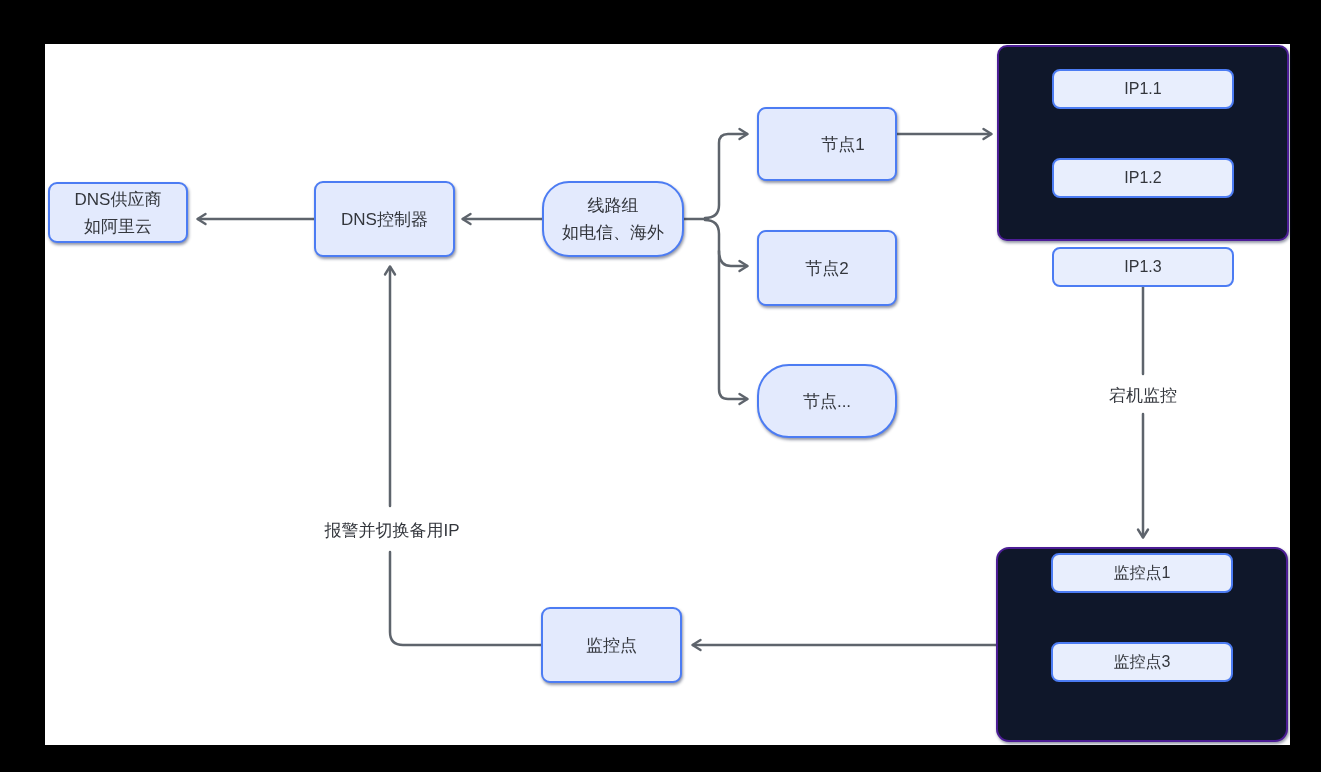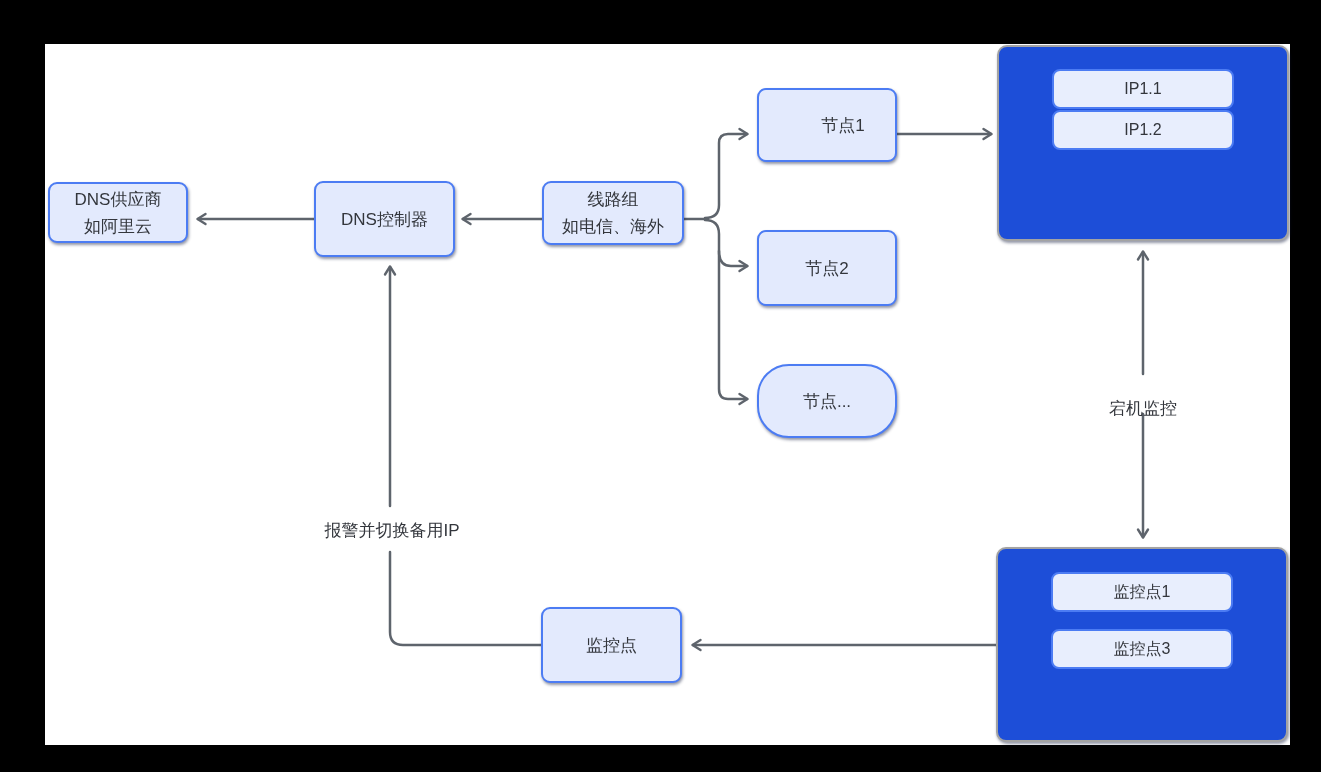--- a/index.html
+++ b/index.html
@@ -18,57 +18,57 @@
     background: #e3eafd;
     border: 2px solid #4c7cf3;
     border-radius: 9px;
     box-shadow: 1px 2px 3px rgba(15,25,60,0.45);
     display: flex; flex-direction: column; align-items: center; justify-content: center;
     color: #33363c; font-size: 17px; line-height: 27px; text-align: center;
   }
 
   .panel {
     position: absolute; z-index: 2;
-    background: #1d4ed8;
-    border: 2px solid #a3a3a3;
+    background: #0f172a;
+    border: 2px solid #4c1d95;
     border-radius: 10px;
     box-shadow: 1px 2px 3px rgba(15,25,60,0.45);
-    display: flex; flex-direction: column; align-items: center;
+    display: flex; flex-direction: column; align-items: center; gap: 32px;
   }
   .panel .item {
     width: 182px; height: 40px; flex: 0 0 40px;
     background: #e8eefd;
     border: 2px solid #4c7cf3;
     border-radius: 8px;
     display: flex; align-items: center; justify-content: center;
     color: #33363c; font-size: 16px;
   }
   .panel.ip { padding-top: 22px; }
-  .panel.ip .item + .item { margin-top: 1px; }
-  .panel.mon { padding-top: 23px; }
+  .panel.ip .item + .item { margin-top: 17px; }
+  .panel.mon { padding-top: 4px; border-radius: 13px; }
   .panel.mon .item + .item { margin-top: 17px; }
 
   .edge-label {
     position: absolute; z-index: 3;
     color: #33363c; font-size: 17px; white-space: nowrap;
     transform: translate(-50%, -50%);
   }
 
   
   #dns-provider   { left: 48px;  top: 182px; width: 140px; height: 61px; }
   #dns-controller { left: 314px; top: 181px; width: 141px; height: 76px; }
-  #line-group     { left: 542px; top: 181px; width: 142px; height: 64px; }
-  #node-1         { left: 757px; top: 88px;  width: 140px; height: 74px; padding-left: 32px; }
+  #line-group     { left: 542px; top: 181px; width: 142px; height: 76px; border-radius: 27px; }
+  #node-1         { left: 757px; top: 107px;  width: 140px; height: 74px; padding-left: 32px; }
   #node-2         { left: 757px; top: 230px; width: 140px; height: 76px; }
   #node-more      { left: 757px; top: 364px; width: 140px; height: 74px; border-radius: 32px; }
   #ip-panel       { left: 997px; top: 45px;  width: 292px; height: 196px; }
   #monitor-panel  { left: 996px; top: 547px; width: 292px; height: 195px; }
   #monitor-point  { left: 541px; top: 607px; width: 141px; height: 76px; }
 
-  #label-downtime { left: 1143px; top: 408px; }
+  #label-downtime { left: 1143px; top: 395px; }
   #label-alert    { left: 392px;  top: 530px; }
 </style>
 </head>
 <body>
 
 <div class="canvas"></div>
 
 <svg class="edges" viewBox="0 0 1321 772" xmlns="http://www.w3.org/2000/svg">
   <defs>
     <marker id="chev" viewBox="0 0 14 14" refX="11" refY="7" markerWidth="14" markerHeight="14" markerUnits="userSpaceOnUse" orient="auto">
@@ -117,20 +117,23 @@
   <span>节点...</span>
 </div>
 
 <div class="panel ip" id="ip-panel">
   <div class="item">
     <span>IP1.1</span>
   </div>
   <div class="item">
     <span>IP1.2</span>
   </div>
+  <div class="item">
+    <span>IP1.3</span>
+  </div>
 </div>
 
 <div class="panel mon" id="monitor-panel">
   <div class="item">
     <span>监控点1</span>
   </div>
   <div class="item">
     <span>监控点3</span>
   </div>
 </div>

